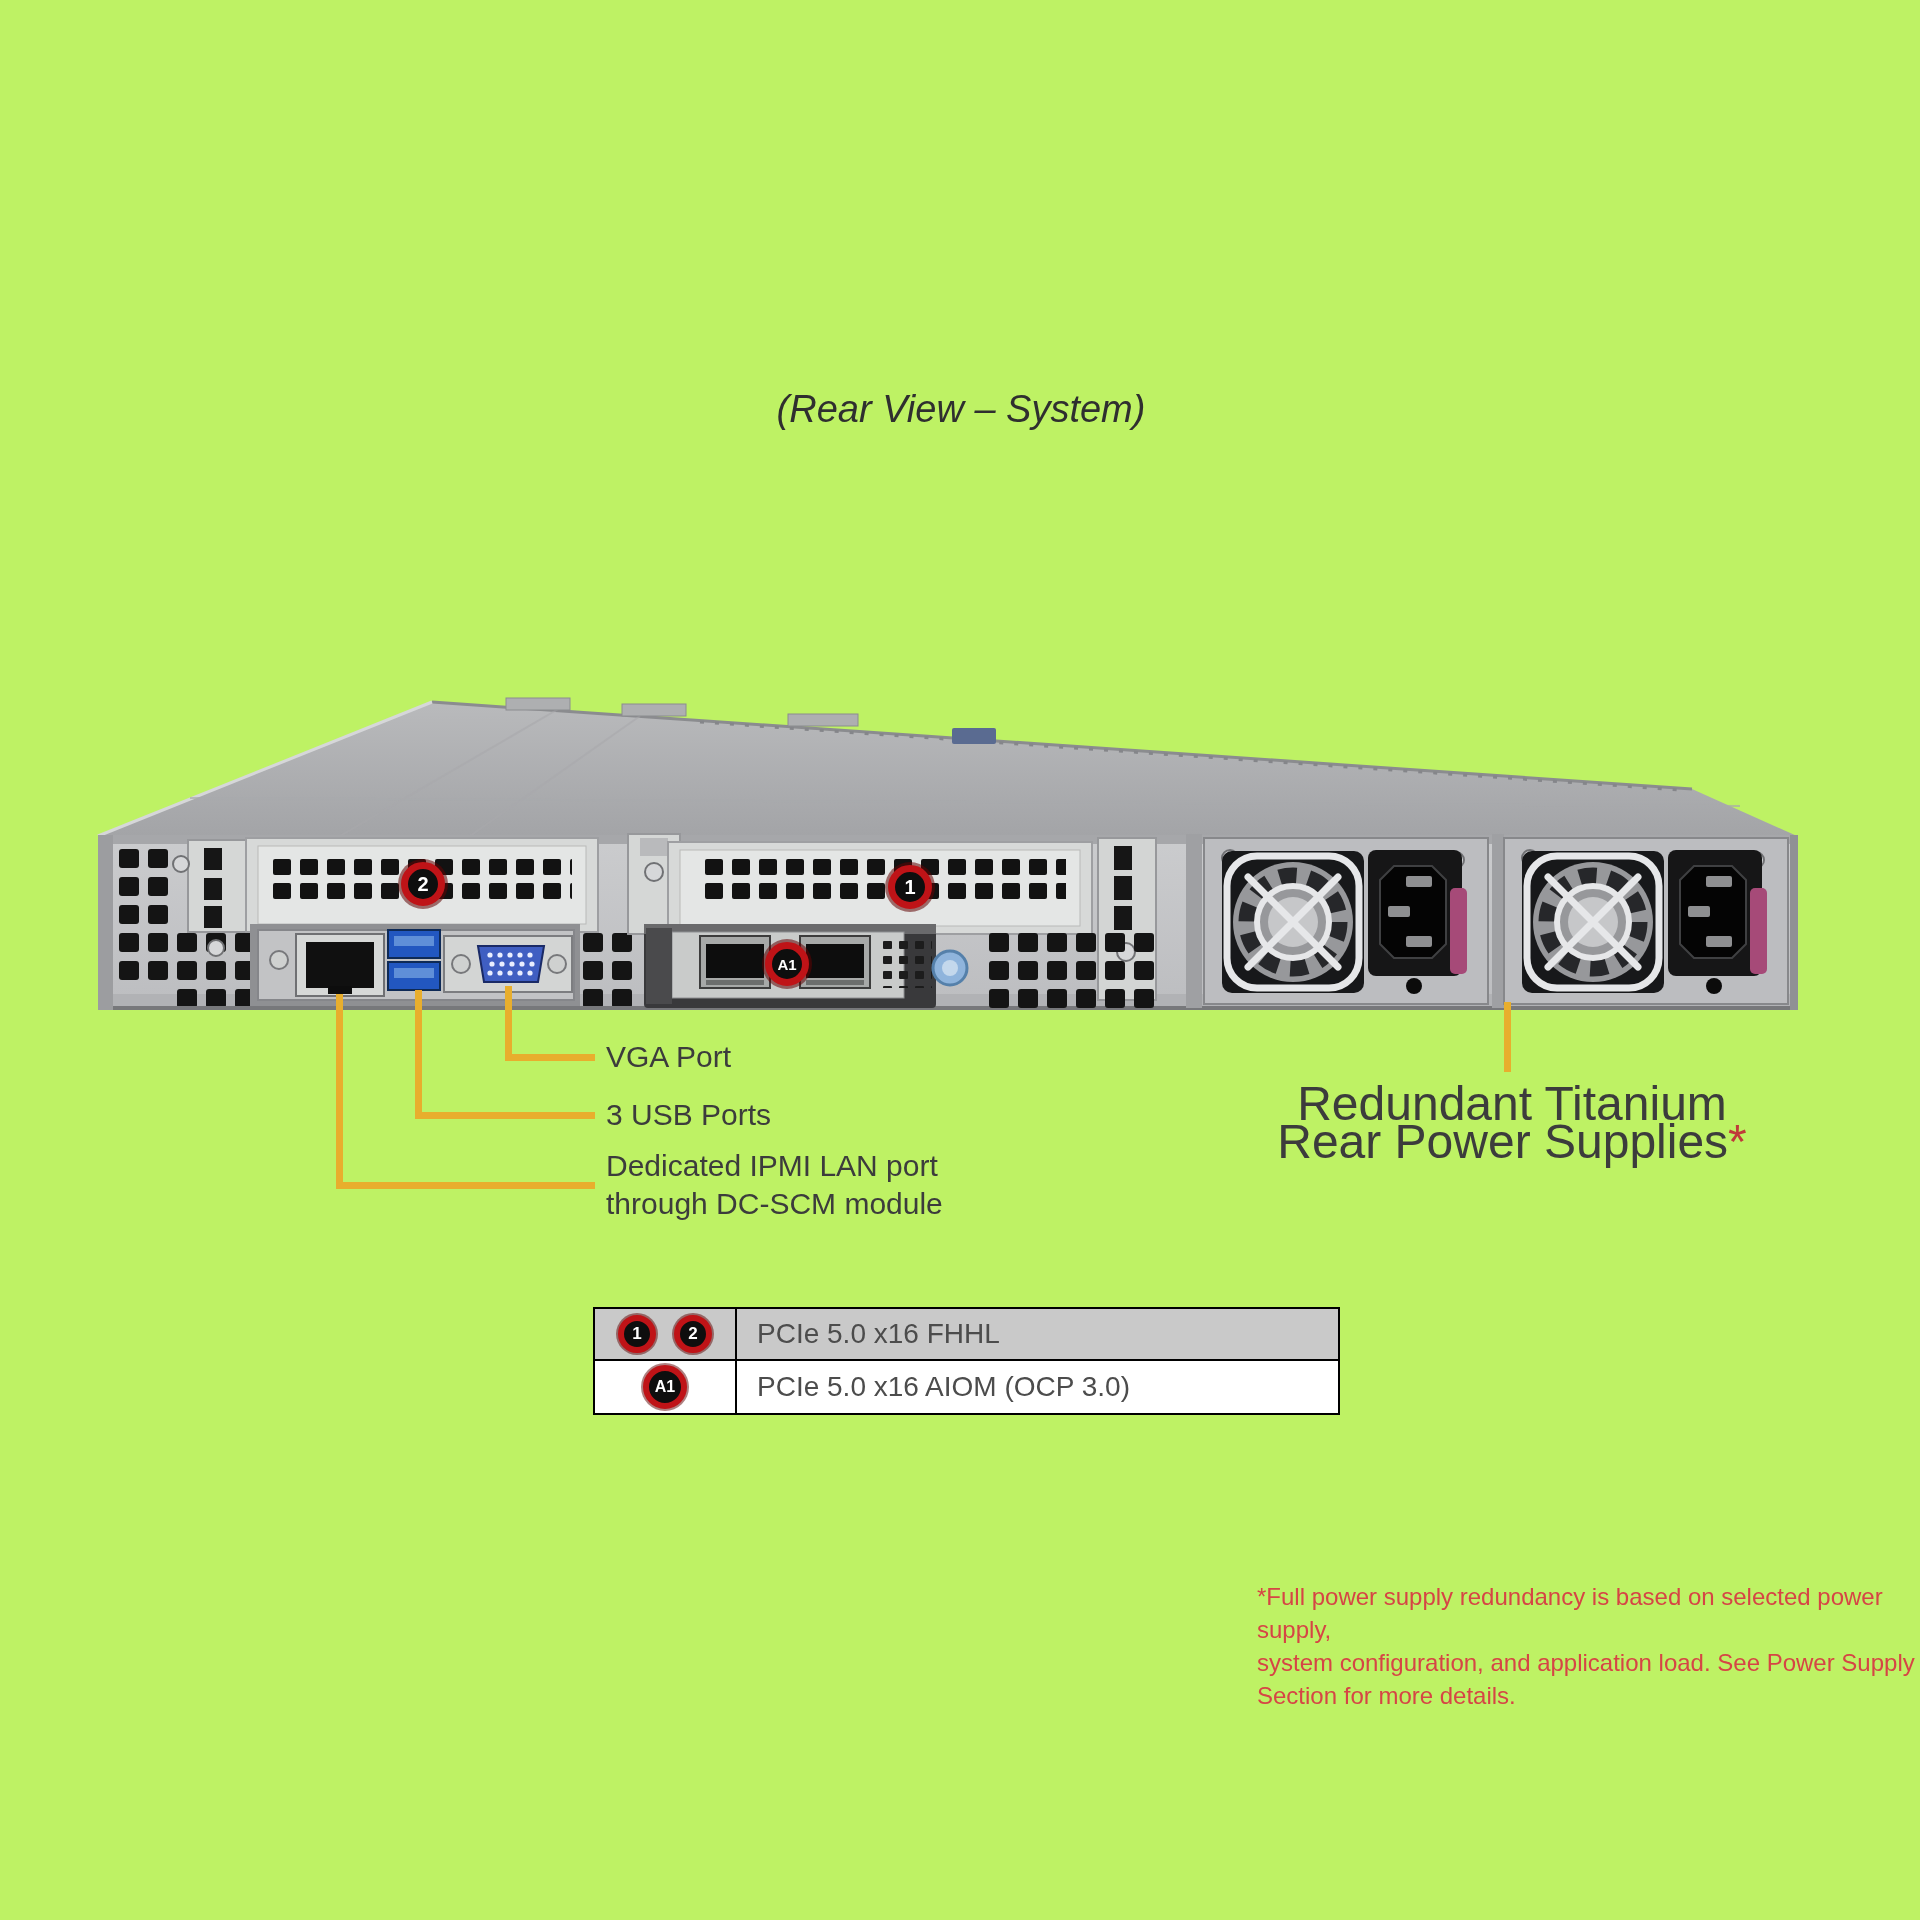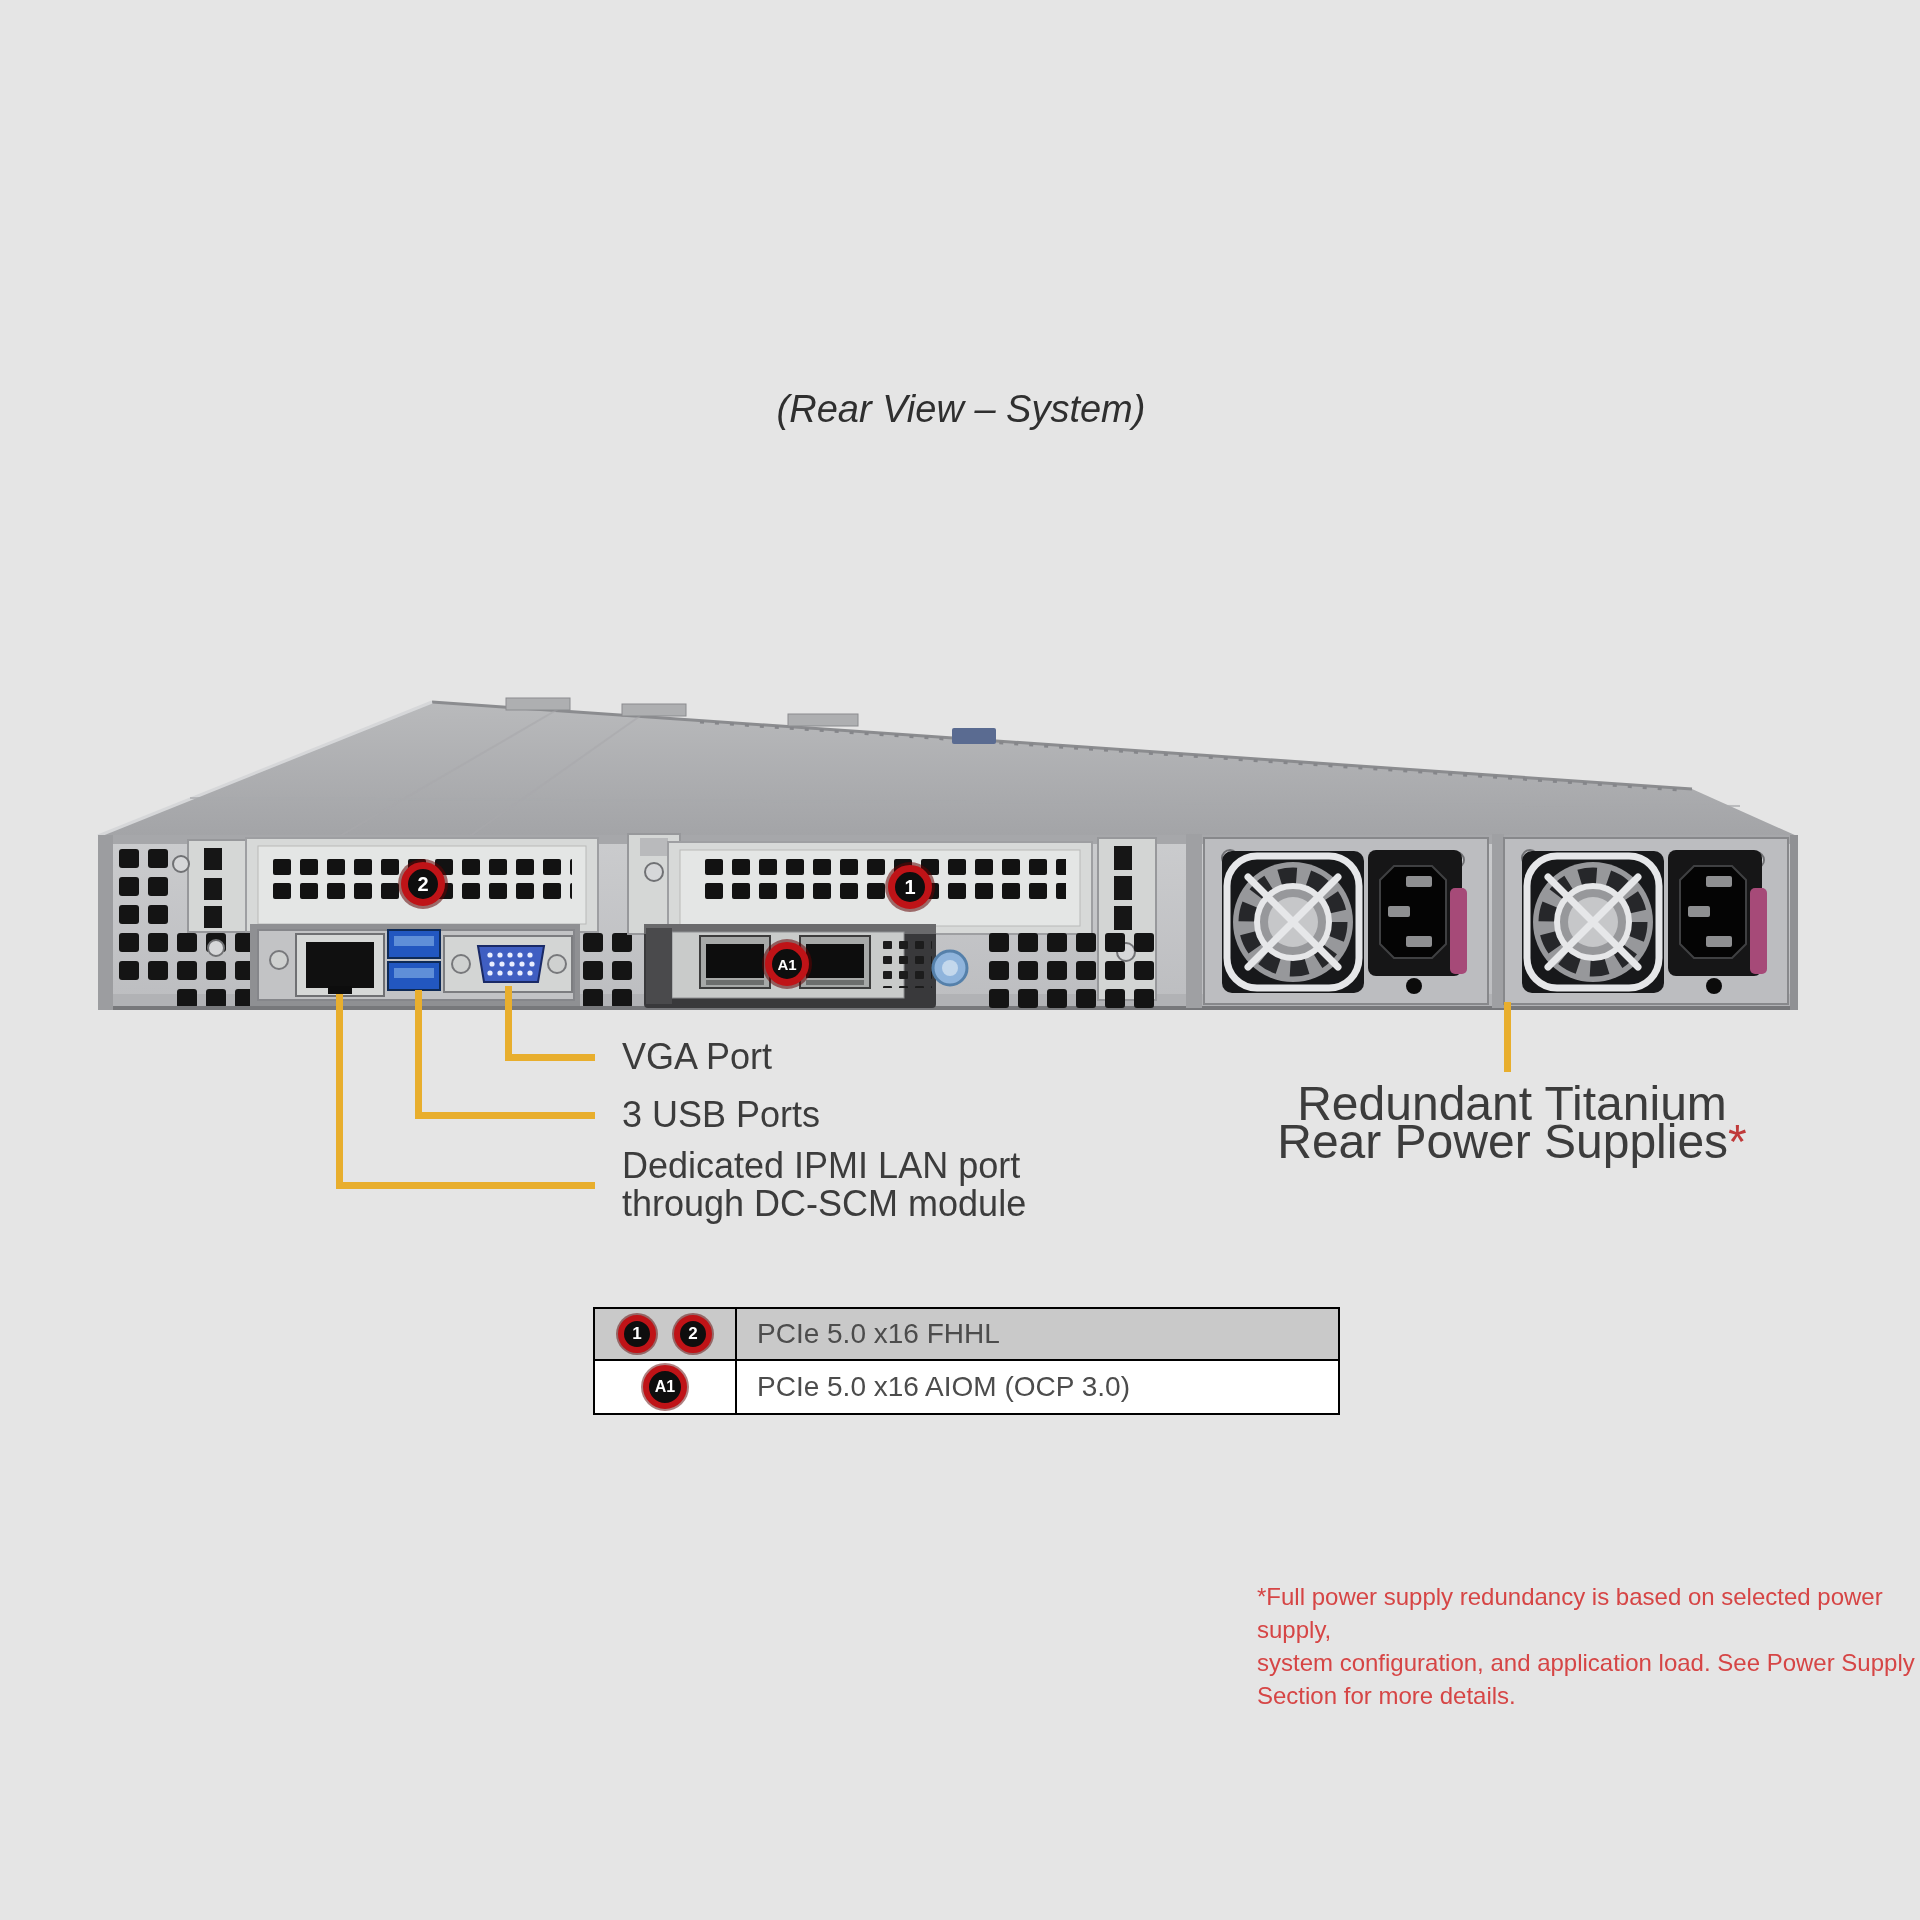--- a/index.html
+++ b/index.html
@@ -1,17 +1,17 @@
 <!DOCTYPE html>
 <html style="--callout_yellow: #e8ae2d; --badge_red: #bf1317; --footnote_red: #d64545; --table_row_gray: #c9c9c9; --text_dark: #3c3c3c;"><head>
 <meta charset="utf-8">
 <style>
   html,body{margin:0;padding:0;background:#ffffff;}
   body{font-family:"Liberation Sans", sans-serif;}
-  #stage{position:relative;width:1920px;height:1920px;background:#e5e5e5;overflow:hidden;}
+  #stage{position:relative;width:1920px;height:1920px;background:#bef264;overflow:hidden;}
 
   
   .fig-title{
     position:absolute; left:961px; top:388px; transform:translateX(-50%);
     font-size:38px; font-style:italic; color:#2f2f2f; white-space:nowrap;
   }
 
   
   #chassis-svg{position:absolute;left:0;top:0;width:1920px;height:1920px;}
 
@@ -25,21 +25,21 @@
     display:flex;align-items:center;justify-content:center;
   }
   .badge.small-text{font-size:15px;}
 
   
   .cline{position:absolute;background:var(--callout_yellow,#e8ae2d);}
 
   
   .callout-label{
     position:absolute;color:var(--text_dark,#3c3c3c);
-    font-size:36px;line-height:38px;white-space:pre-line;margin-left:16px;
+    font-size:30px;line-height:38px;white-space:pre-line;
   }
   .psu-label{
     position:absolute;left:1512px;top:1085px;transform:translateX(-50%);
     text-align:center;color:var(--text_dark,#3c3c3c);
     font-size:48px;line-height:38px;white-space:nowrap;
   }
   .psu-label .ast{color:#c03a3a;}
 
   
   .slot-table{

